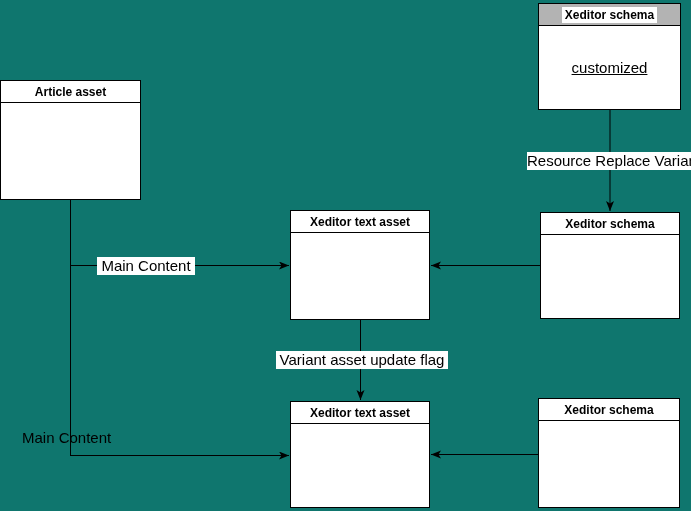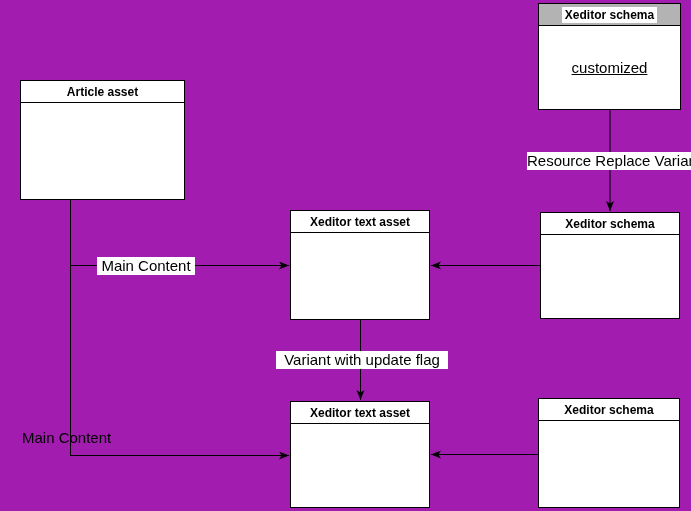--- a/index.html
+++ b/index.html
@@ -1,21 +1,21 @@
 <!DOCTYPE html>
 <html><head>
 <meta charset="utf-8">
 <style>
   * { margin: 0; padding: 0; box-sizing: border-box; }
   html, body { background: #ffffff; }
   .canvas {
     position: relative;
     width: 691px;
     height: 511px;
-    background: #a21caf;
+    background: #0f766e;
     font-family: "Liberation Sans", "DejaVu Sans", sans-serif;
     color: #000000;
     overflow: hidden;
   }
   .connectors { position: absolute; left: 0; top: 0; }
   .node {
     position: absolute;
     background: #ffffff;
     border: 1px solid #000000;
   }
@@ -35,21 +35,21 @@
     align-items: center;
     justify-content: center;
     font-size: 15px;
     white-space: nowrap;
     text-decoration: underline;
   }
   .node--gray-header .node-header { background: #b3b3b3; }
   .title-highlight { background: #ffffff; padding: 1px 3px; }
 
   #node-schema-customized { left: 538px; top: 3px;   width: 143px; height: 107px; }
-  #node-article-asset     { left: 0px;   top: 80px;  width: 165px; height: 120px; margin-left: 20px; }
+  #node-article-asset     { left: 0px;   top: 80px;  width: 141px; height: 120px; }
   #node-text-asset-mid    { left: 290px; top: 210px; width: 140px; height: 110px; }
   #node-schema-mid        { left: 540px; top: 212px; width: 140px; height: 107px; }
   #node-text-asset-bottom { left: 290px; top: 401px; width: 140px; height: 107px; }
   #node-schema-bottom     { left: 538px; top: 398px; width: 142px; height: 110px; }
 
   .edge-label {
     position: absolute;
     font-size: 15px;
     line-height: 18px;
     height: 18px;
@@ -129,17 +129,17 @@
     <div class="node-header">
       <span>Xeditor schema</span>
     </div>
     <div class="node-body"></div>
   </div>
 
   <div class="edge-label edge-label--boxed" id="label-resource-replace-variant">Resource Replace Variant</div>
 
   <div class="edge-label edge-label--boxed" id="label-main-content-top">Main Content</div>
 
-  <div class="edge-label edge-label--boxed" id="label-variant-update-flag">Variant with update flag</div>
+  <div class="edge-label edge-label--boxed" id="label-variant-update-flag">Variant asset update flag</div>
 
   <div class="edge-label" id="label-main-content-bottom">Main Content</div>
 
 </div>
 
 </body></html>

